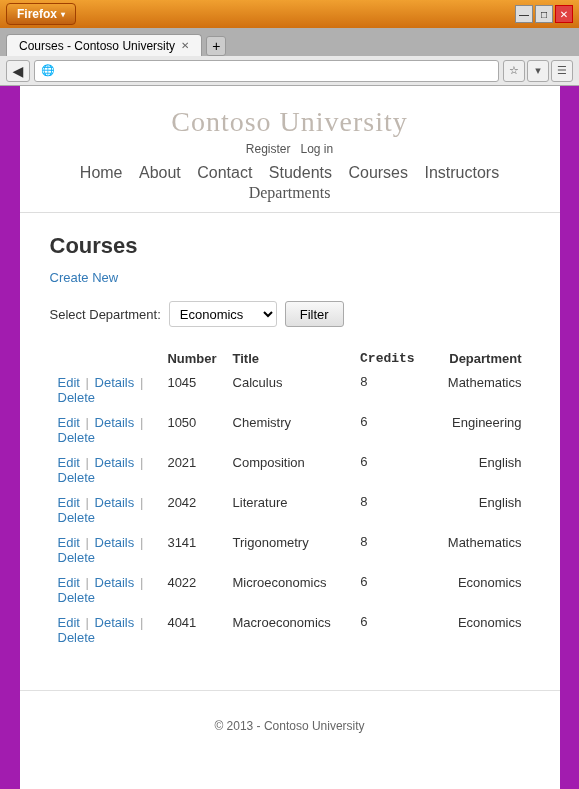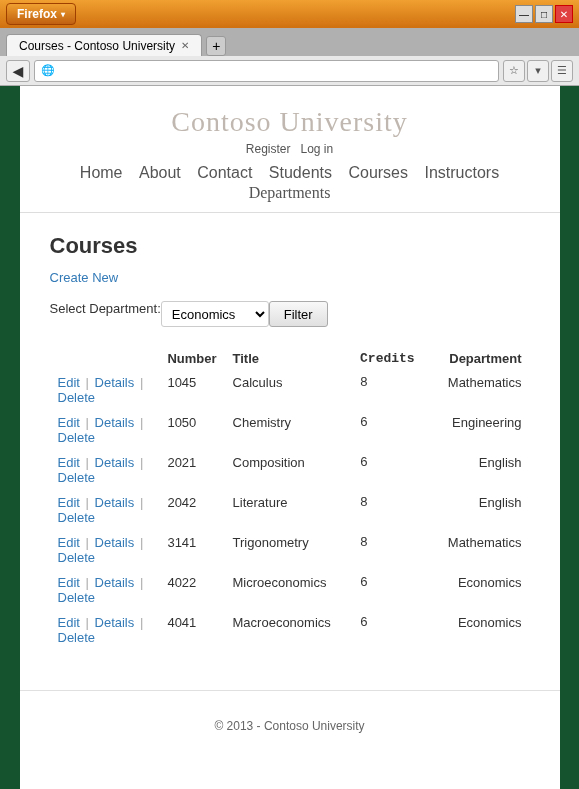--- a/index.html
+++ b/index.html
@@ -169,21 +169,21 @@
       display: flex;
       align-items: center;
       justify-content: center;
       cursor: pointer;
       font-size: 11px;
       color: #555;
     }
 
     
     .page-wrapper {
-      background: #14532d;
+      background: #a21caf;
       height: calc(789px - 28px - 28px - 30px);
       overflow-y: auto;
     }
 
     .page-content {
       background: white;
       margin: 0 auto;
       max-width: 540px;
       min-height: 100%;
       padding-bottom: 20px;
@@ -248,21 +248,22 @@
       color: #337ab7;
       text-decoration: none;
       font-size: 13px;
       display: inline-block;
       margin-bottom: 16px;
     }
 
     
     .filter-section {
       display: flex;
-      gap: 0;
+      align-items: center;
+      gap: 8px;
       margin-bottom: 20px;
       font-size: 13px;
     }
 
     .filter-label {
       color: #333;
     }
 
     .dept-select {
       border: 1px solid #ccc;

